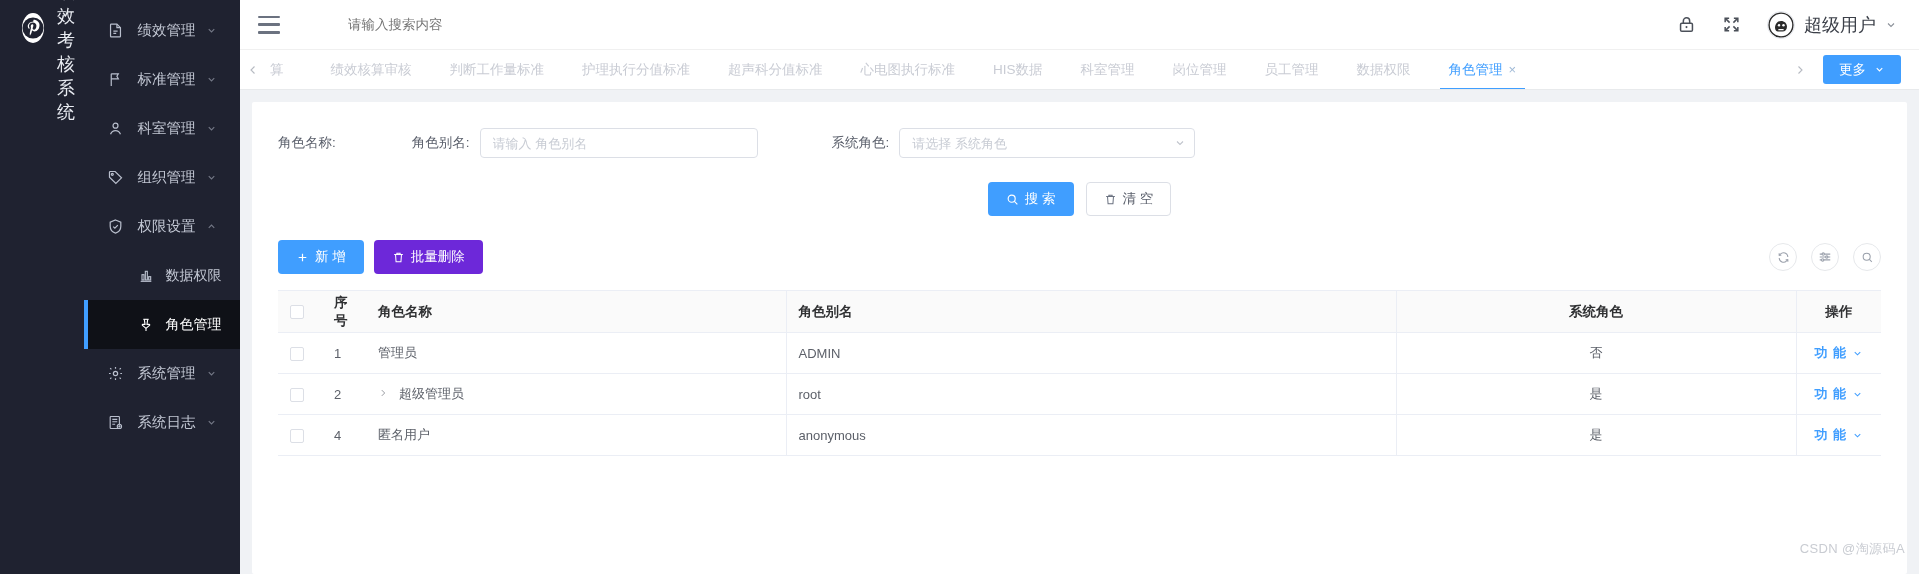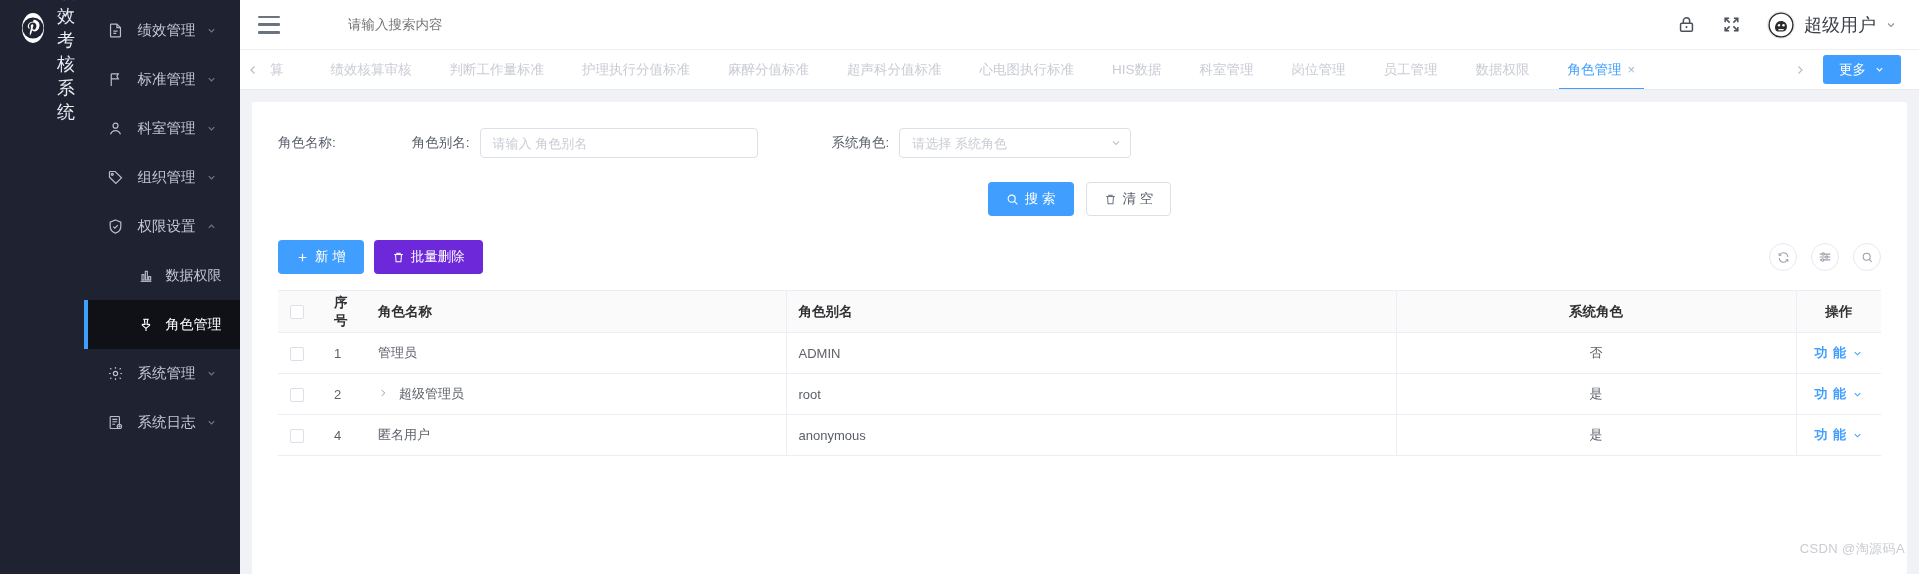--- a/index.html
+++ b/index.html
@@ -124,21 +124,21 @@
   .form-label { font-size: 13.5px; color: #5a5f6b; white-space: nowrap; margin-right: 10px; }
   .inp {
     height: 30px; border: 1px solid #dcdfe6; border-radius: 4px;
     padding: 0 12px; font-size: 13px; color: #333; outline: none;
     font-family: inherit; background: #fff;
   }
   .inp::placeholder { color: #c8ccd4; }
   .inp.w1 { width: 260px; }
   .inp.w2 { width: 278px; }
   .select-wrap { position: relative; }
-  .inp.w3 { width: 232px; padding-right: 28px; }
+  .inp.w3 { width: 296px; padding-right: 28px; }
   .sel-arrow {
     position: absolute; right: 9px; top: 50%; transform: translateY(-50%);
     color: #c0c4cc; pointer-events: none; display: flex;
   }
   .gap1 { width: 66px; } .gap2 { width: 74px; }
 
   .btn-row { display: flex; justify-content: center; gap: 12px; margin-top: 24px; }
   .btn {
     height: 32px; border-radius: 4px; padding: 16px 17px; font-size: 13.5px;
     display: inline-flex; align-items: center; gap: 6px; cursor: pointer;
@@ -396,23 +396,20 @@
             <span>算</span>
           </div>
         <div class="tab">
             <span>绩效核算审核</span>
           </div>
         <div class="tab">
             <span>判断工作量标准</span>
           </div>
         <div class="tab">
             <span>护理执行分值标准</span>
-          </div>
-        <div class="tab">
-            <span>麻醉分值标准</span>
           </div>
         <div class="tab">
             <span>超声科分值标准</span>
           </div>
         <div class="tab">
             <span>心电图执行标准</span>
           </div>
         <div class="tab">
             <span>HIS数据</span>
           </div>

